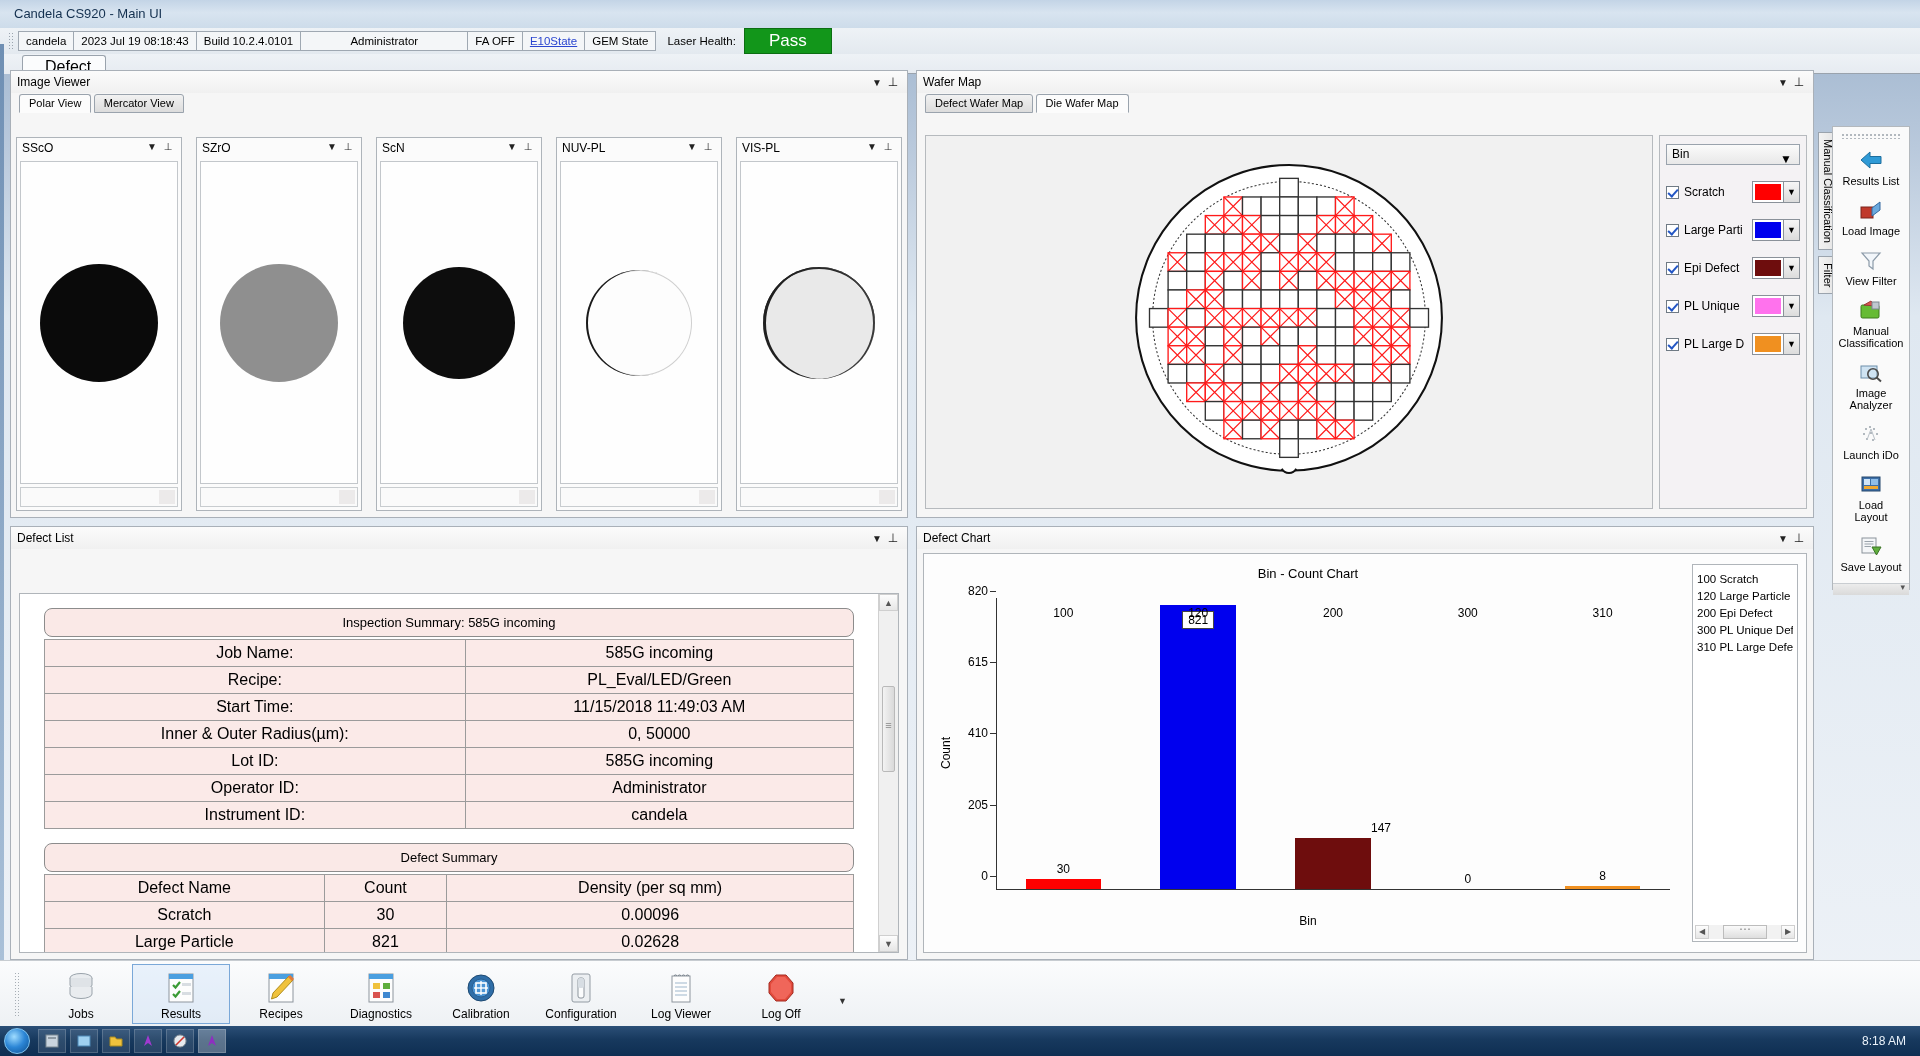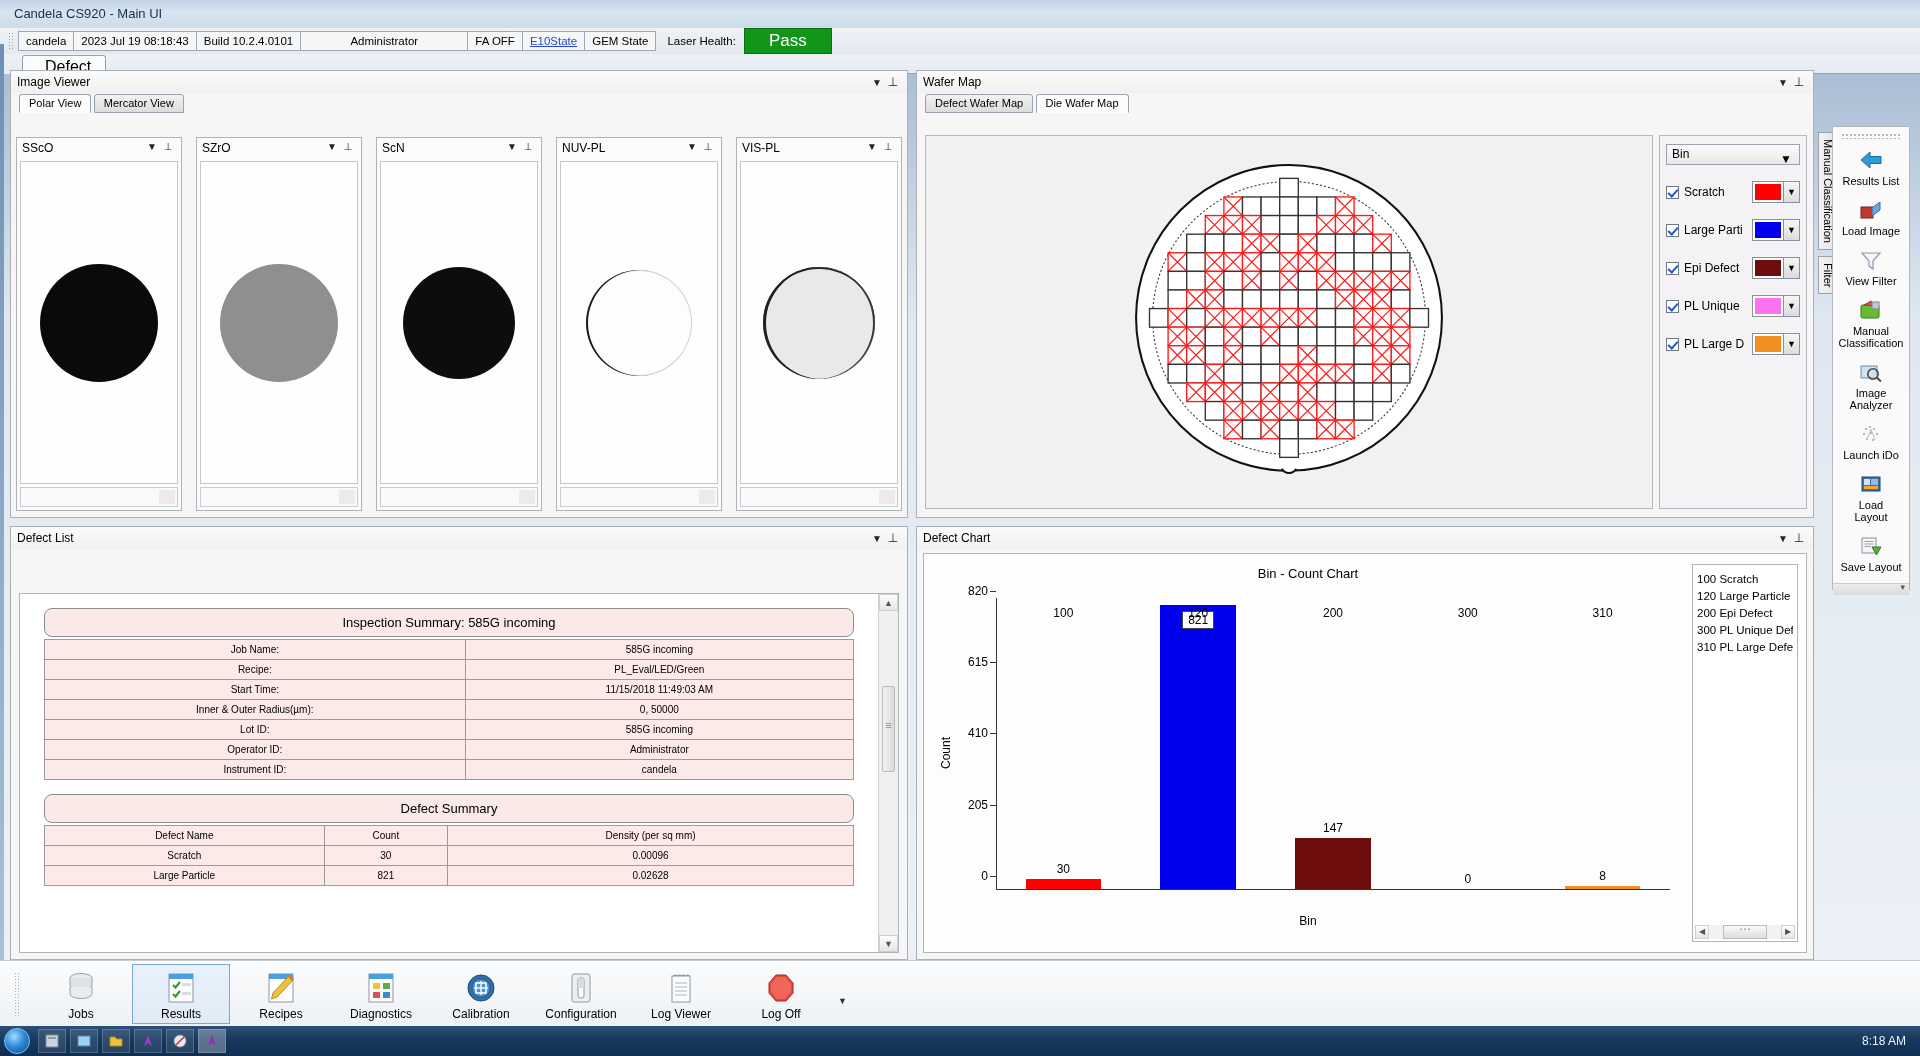--- a/index.html
+++ b/index.html
@@ -198,21 +198,21 @@
   #defectlist { left:0; top:456px; width:898px; bottom:0; }
   #dl-body { position:absolute; left:8px; top:66px; right:8px; bottom:6px; border:1px solid #b0b5ba; background:#fff; overflow:hidden; }
   #dl-scrollarea { position:absolute; left:0; top:0; right:20px; bottom:0; padding:14px 24px 0 24px; overflow:hidden;}
   .banner {
     background:#fae9e7; border:1px solid #8c8c8c; border-radius:8px;
     text-align:center; padding:6px 0; font-size:13px;
   }
   table.sumtab { width:100%; border-collapse:collapse; margin-top:2px; }
   table.sumtab td, table.sumtab th {
     border:1px solid #9b9b9b; background:#fbeae8;
-    text-align:center; font-size:10px; padding:4px 0; font-weight:normal;
+    text-align:center; font-size:16px; padding:4px 0; font-weight:normal;
   }
   table.sumtab td.k { width:52%; }
   #dl-vscroll {
     position:absolute; right:0; top:0; bottom:0; width:20px;
     background:#f0f0f0; border-left:1px solid #d0d0d0;
   }
   .sbar-btn { height:17px; text-align:center; font-size:9px; line-height:17px;
     background:linear-gradient(180deg,#fdfdfd,#e6e6e6); border:1px solid #cfcfcf; color:#555;}
   #dl-thumb {
     position:absolute; left:3px; right:3px; top:92px; height:86px;
@@ -888,21 +888,21 @@
                 <div class="barval" style="bottom: calc(3.57143% + 3px);">30</div>
                 <div class="xtick" style="position: absolute; bottom: -24px;">100</div>
               </div>
               <div class="bargroup" style="left: 24.4%; width: 11.2%; top: 0px;">
                 <div class="bar" style="height: 97.7381%; background: rgb(0, 0, 238); border: 1px solid rgb(0, 0, 238);"></div>
                 <div class="barval boxed" style="bottom: calc(97.7381% - 24px);">821</div>
                 <div class="xtick" style="position: absolute; bottom: -24px;">120</div>
               </div>
               <div class="bargroup" style="left: 44.4%; width: 11.2%; top: 0px;">
                 <div class="bar" style="height: 17.5%; background: rgb(110, 13, 13); border: 1px solid rgb(110, 13, 13);"></div>
-                <div class="barval" style="bottom: calc(17.5% + 3px);">147</div>
+                <div class="barval" style="bottom: calc(17.5% + 3px); margin-left: 48px;">147</div>
                 <div class="xtick" style="position: absolute; bottom: -24px;">200</div>
               </div>
               <div class="bargroup" style="left: 64.4%; width: 11.2%; top: 0px;">
                 <div class="bar" style="height: 0%; background: rgb(240, 144, 32);"></div>
                 <div class="barval" style="bottom: calc(0% + 3px);">0</div>
                 <div class="xtick" style="position: absolute; bottom: -24px;">300</div>
               </div>
               <div class="bargroup" style="left: 84.4%; width: 11.2%; top: 0px;">
                 <div class="bar" style="height: 1%; background: rgb(240, 144, 32); border: 1px solid rgb(240, 144, 32);"></div>
                 <div class="barval" style="bottom: calc(1% + 3px);">8</div>

